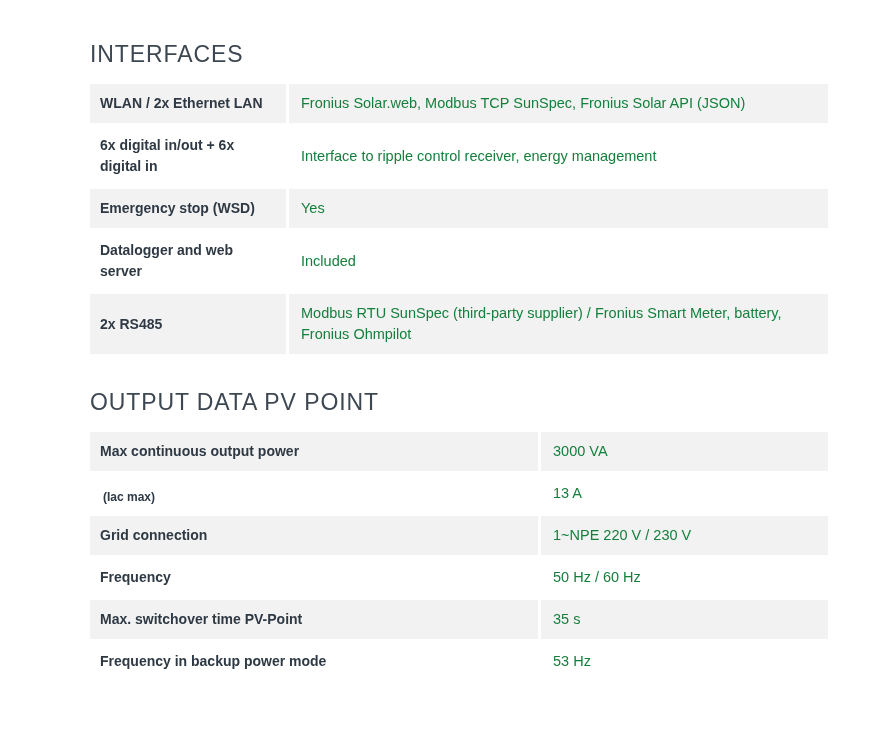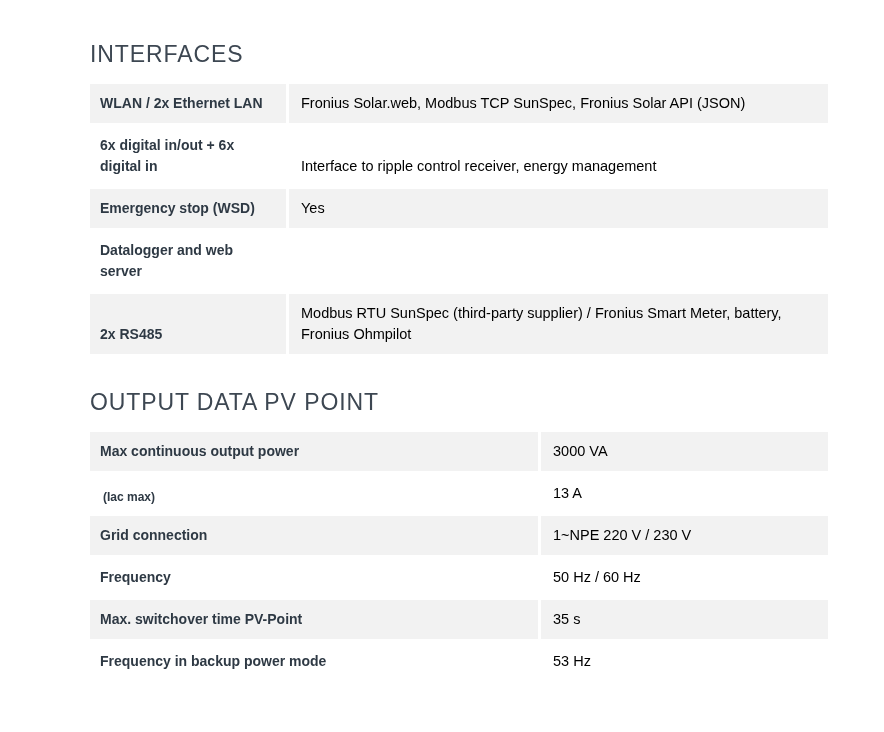--- a/index.html
+++ b/index.html
@@ -35,35 +35,35 @@
     width: 100%;
   }
   .row {
     display: flex;
     gap: 3px;
     min-height: 38px;
   }
   .row.alt .cell { background: #f2f2f2; }
   .cell {
     display: flex;
-    align-items: flex-end;
+    align-items: center;
     box-sizing: border-box;
   }
   .cell.label {
     font-size: 14px;
     font-weight: 700;
     color: #2e3944;
     line-height: 21px;
     padding: 9px 10px;
     flex-shrink: 0;
   }
   .cell.value {
     font-size: 14.5px;
     font-weight: 400;
-    color: #000000;
+    color: #15803d;
     line-height: 21px;
     padding: 9px 12px;
     flex: 1;
   }
   .t1 .cell.label { width: 196px; }
   .t2 .cell.label { width: 448px; }
   .sub {
     font-size: 12px;
     font-weight: 700;
     position: relative;
@@ -104,20 +104,23 @@
           <span>Emergency stop (WSD)</span>
         </div>
         <div class="cell value">
           <span>Yes</span>
         </div>
       </div>
 
       <div class="row">
         <div class="cell label">
           <span>Datalogger and web server</span>
+        </div>
+        <div class="cell value">
+          <span>Included</span>
         </div>
       </div>
 
       <div class="row alt">
         <div class="cell label">
           <span>2x RS485</span>
         </div>
         <div class="cell value">
           <span>Modbus RTU SunSpec (third-party supplier) / Fronius Smart Meter, battery, Fronius Ohmpilot</span>
         </div>

